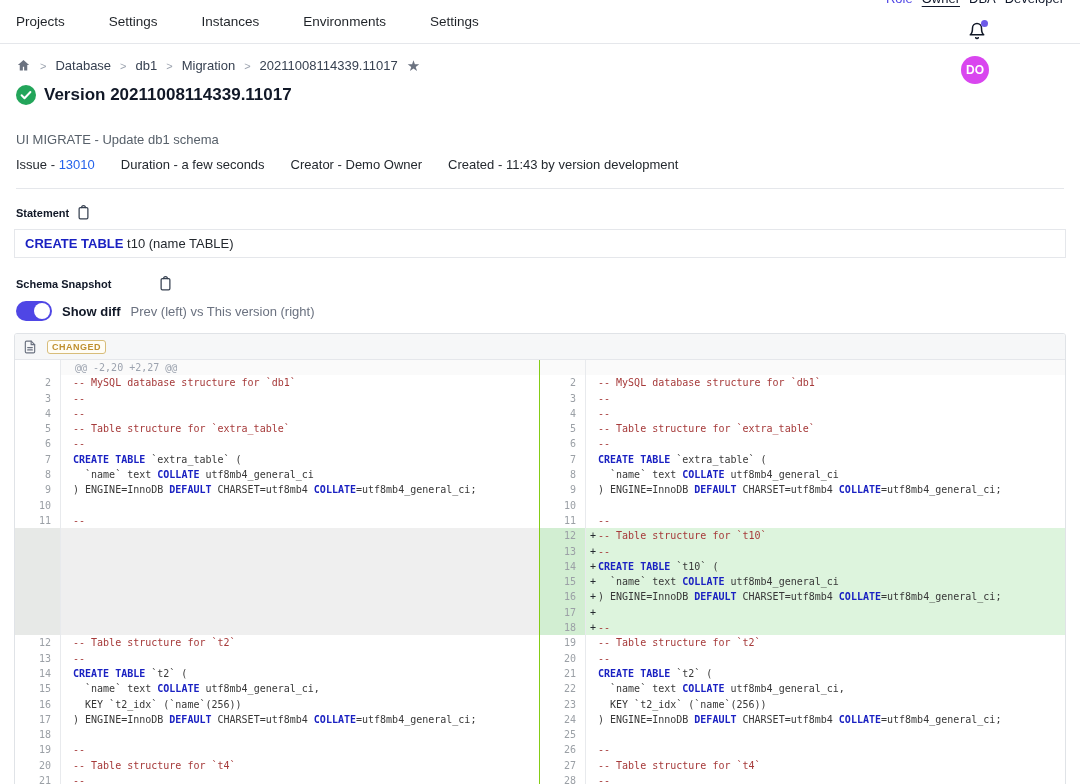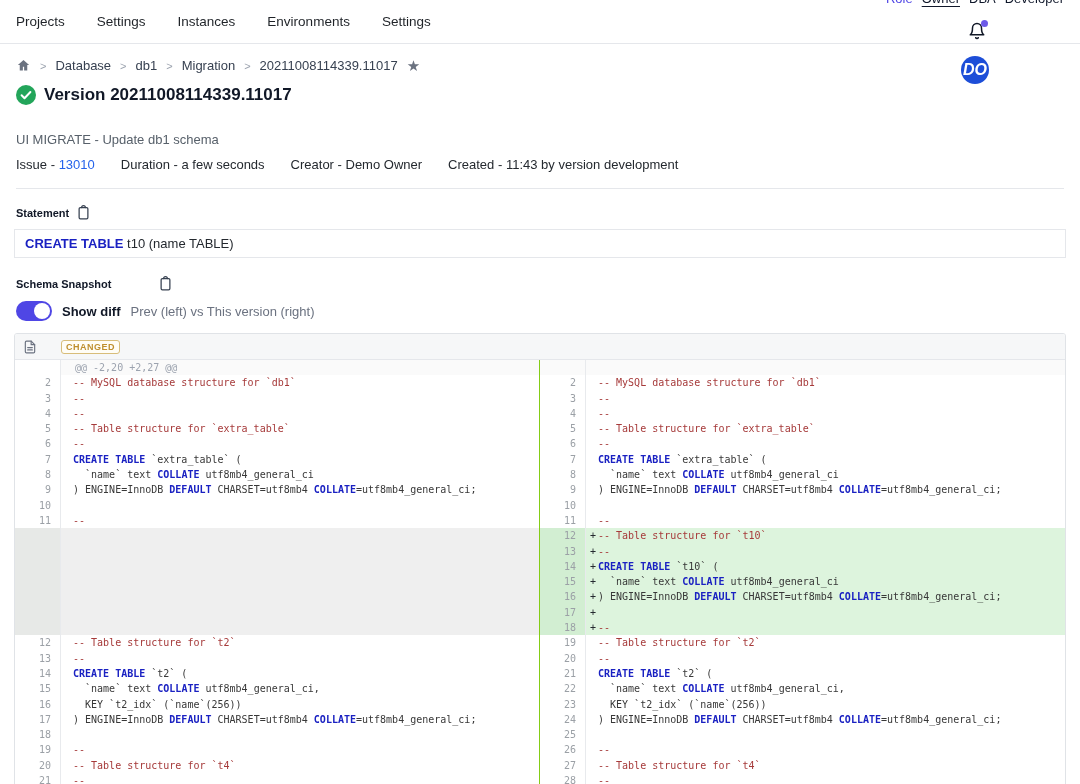--- a/index.html
+++ b/index.html
@@ -2,32 +2,32 @@
 <html><head>
 <meta charset="utf-8">
 <style>
   * { margin:0; padding:0; box-sizing:border-box; }
   html,body { width:1080px; height:784px; overflow:hidden; background:#fff;
     font-family:"Liberation Sans", sans-serif; color:#1f2328; }
 
   
   .topnav { height:44px; display:flex; align-items:center; padding:0 16px;
     border-bottom:1px solid #e5e7eb; }
-  .topnav-left { display:flex; gap:32px; }
+  .topnav-left { display:flex; gap:44px; }
   .topnav-left .nav-item { font-size:13.5px; font-weight:500; color:#1f2328; cursor:pointer; }
   .topnav-right { margin-left:auto; display:flex; align-items:center; gap:16px; font-size:13px;flex-direction:column; }
   .kv-group { display:flex; align-items:center; gap:9px; }
   .kv-label { color:#4f46e5; }
   .kv-val { color:#0f172a; }
   .kv-val.active { text-decoration:underline; text-underline-offset:3px; }
   .bell-wrap { position:relative; margin-left:4px; cursor:pointer; }
   .bell-dot { position:absolute; top:-2px; right:-2px; width:7px; height:7px;
     border-radius:50%; background:#6d5ae8; }
-  .avatar { width:28px; height:28px; border-radius:50%; background:#1d4ed8; color:#fff;
-    font-size:16px; font-weight:700; display:flex; align-items:center; justify-content:center; cursor:pointer;font-style:italic; }
+  .avatar { width:28px; height:28px; border-radius:50%; background:#d946ef; color:#fff;
+    font-size:12px; font-weight:700; display:flex; align-items:center; justify-content:center; cursor:pointer; }
 
   
   .breadcrumb { display:flex; align-items:center; gap:9px; padding:14px 16px 0 16px;
     font-size:13px; color:#374151; }
   .crumb { cursor:pointer; }
   .crumb-sep { color:#9ca3af; font-size:11px; }
   .star-icon { color:#6b7280; font-size:15px; line-height:1; cursor:pointer; }
 
   
   .page-head { padding:0 16px; }
@@ -48,21 +48,21 @@
 
   .toggle-row { display:flex; align-items:center; gap:10px; margin:10px 16px 0 16px; }
   .toggle { width:36px; height:20px; border-radius:10px; background:#4f46e5; position:relative; cursor:pointer; flex:none; }
   .toggle-knob { position:absolute; top:2px; right:2px; width:16px; height:16px; border-radius:50%; background:#fff; }
   .toggle-label { font-size:13px; font-weight:700; color:#111827; }
   .toggle-desc { font-size:13px; color:#6b7280; }
 
   
   .diff-panel { margin:12px 14px 0 14px; border:1px solid #e0e3e7; border-radius:3px; overflow:hidden; }
   .diff-header { height:26px; background:#f6f7f8; border-bottom:1px solid #e5e7eb;
-    display:flex; align-items:center; gap:24px; padding:0 8px; }
+    display:flex; align-items:center; gap:10px; padding:0 8px; }
   .badge-changed { font-size:9px; letter-spacing:.5px; color:#bf8f2f; border:1px solid #d8bd7a;
     background:#fffdf6; border-radius:3px; padding:1px 4px; font-weight:600; }
   .diff-grid { display:grid; grid-template-columns:46px 479px 46px 1fr; grid-auto-rows:15.3px;
     font-family:"DejaVu Sans Mono", monospace; font-size:10px; line-height:15.3px; background:#fff; }
   .cell { overflow:hidden; }
   .gut { text-align:right; padding-right:9px; color:#9ba0a6; border-right:1px solid #e8eaed; }
   .code { white-space:pre; color:#383838; }
   .code .pfx { display:inline-block; width:12px; padding-left:4px; color:#24292f; }
   .mid { border-right:1px solid #84cc16; }
   .tk-k { color:#1a21c2; font-weight:700; }

